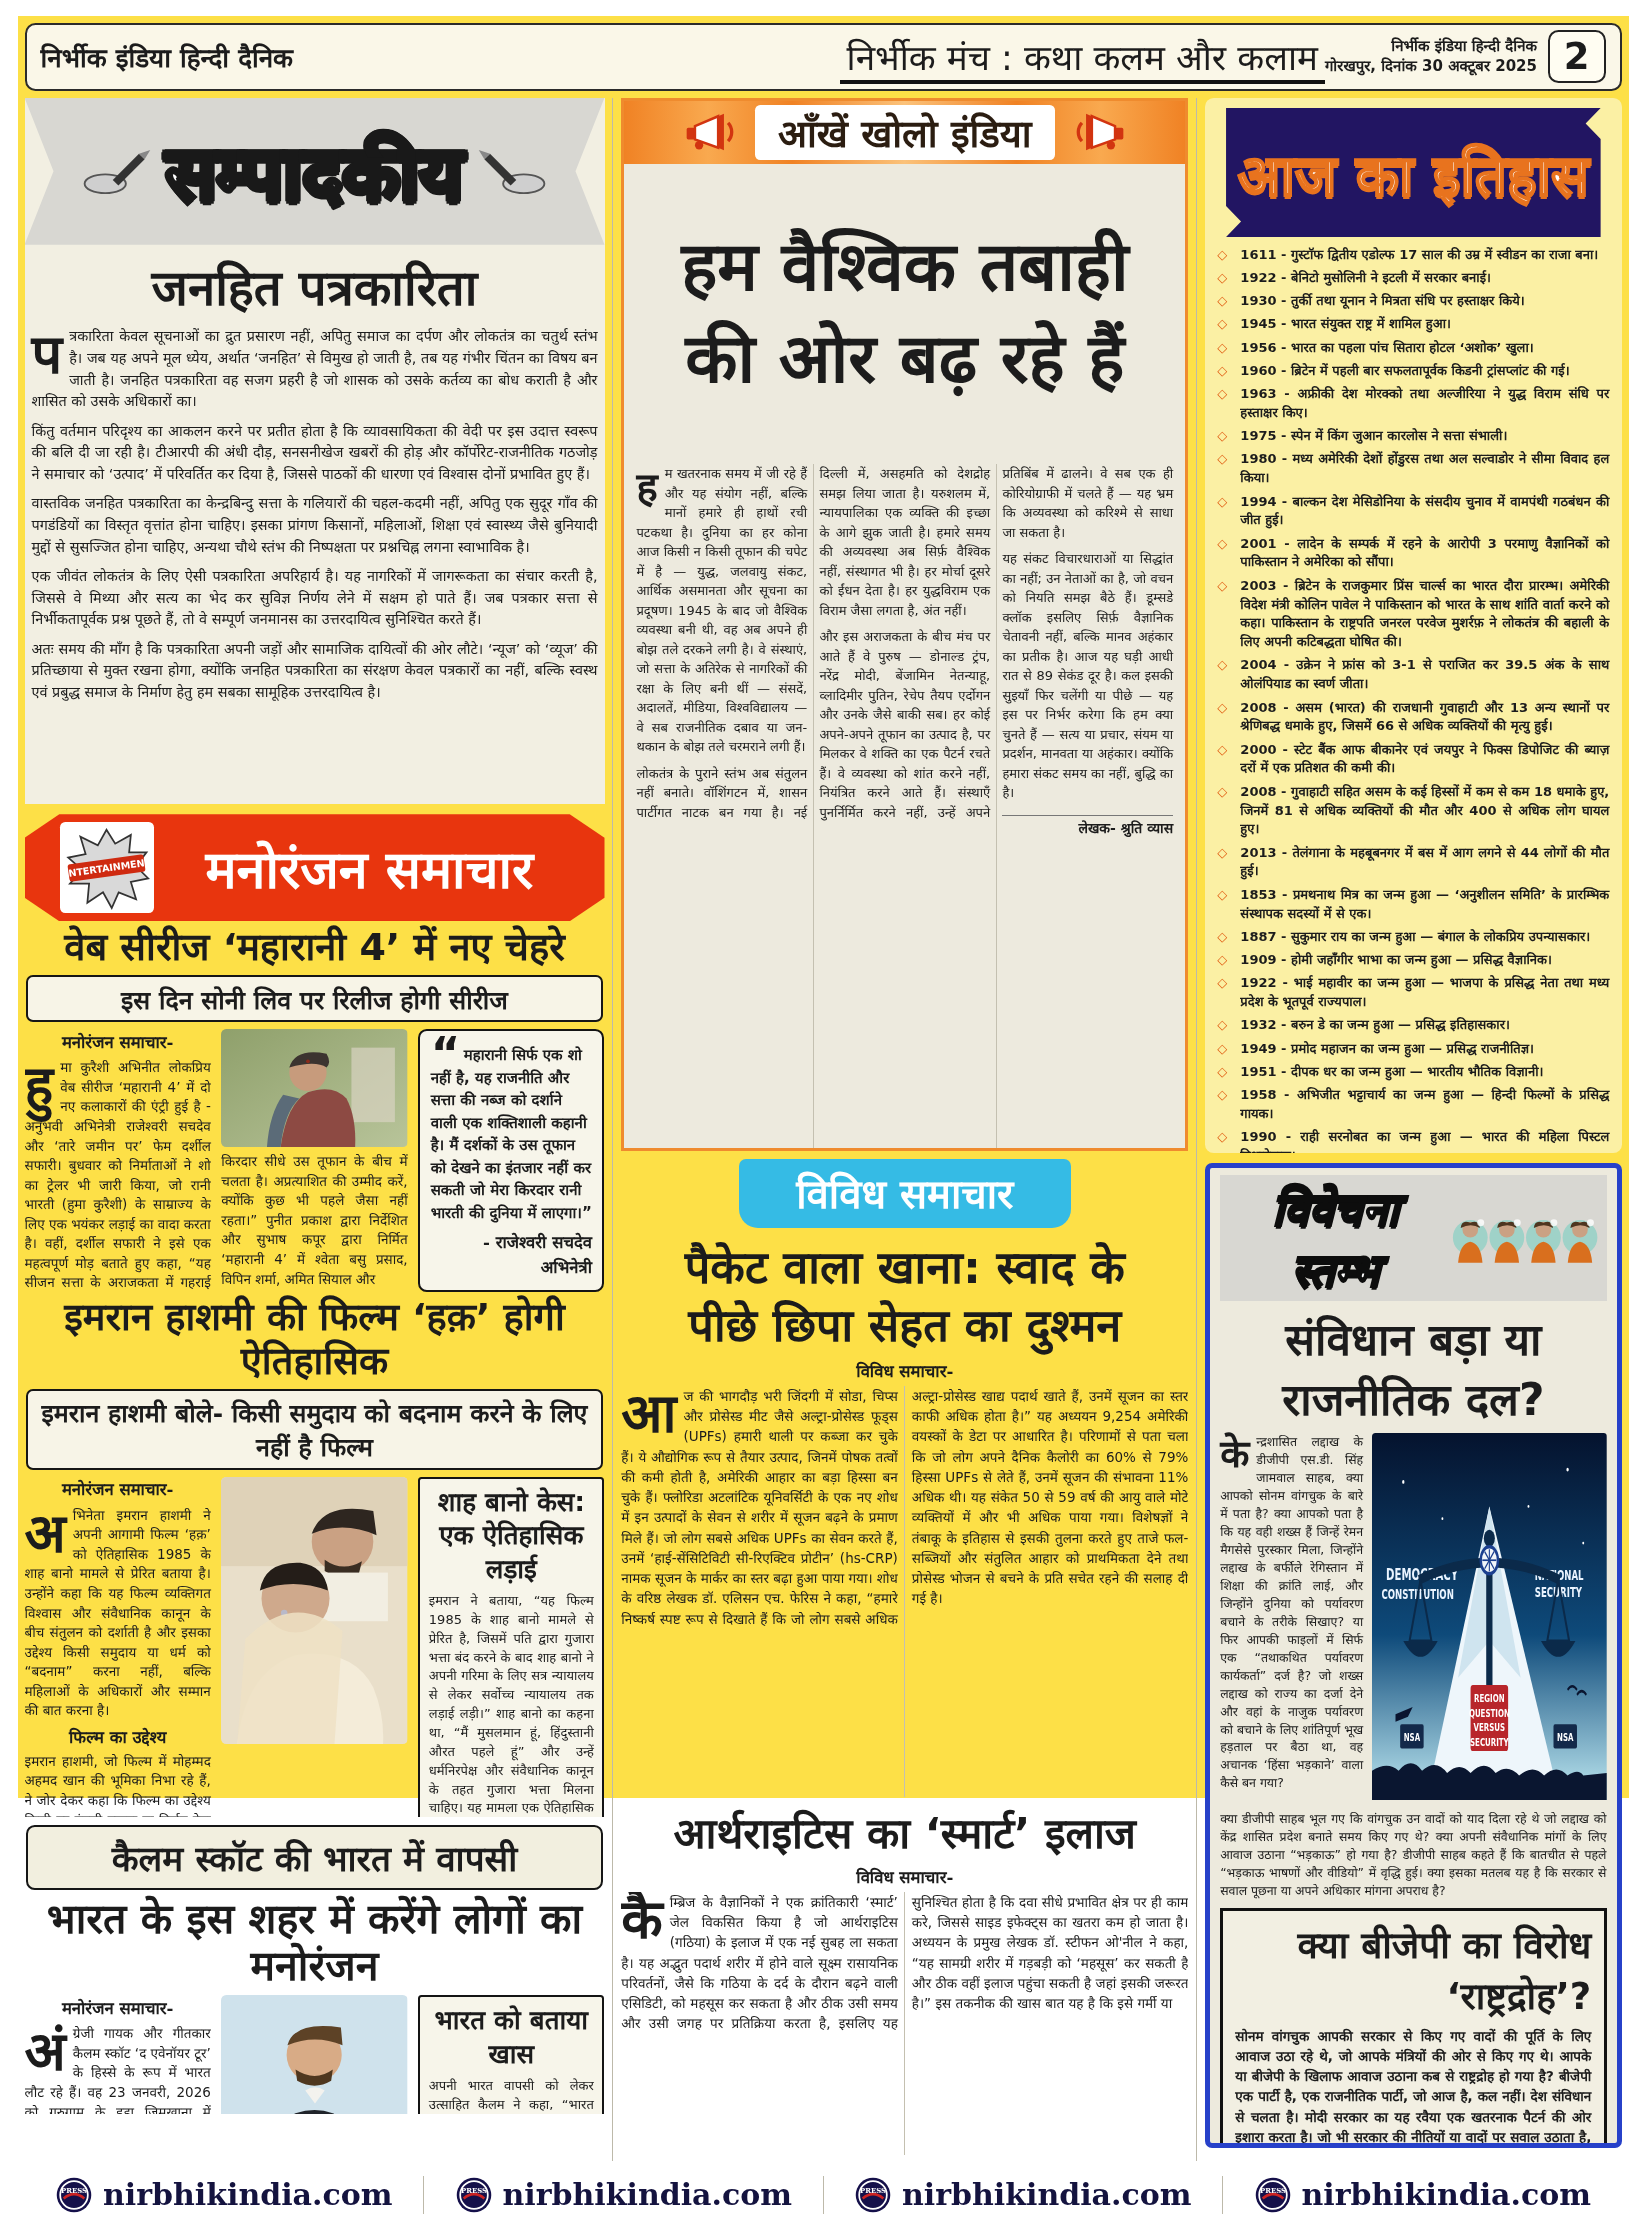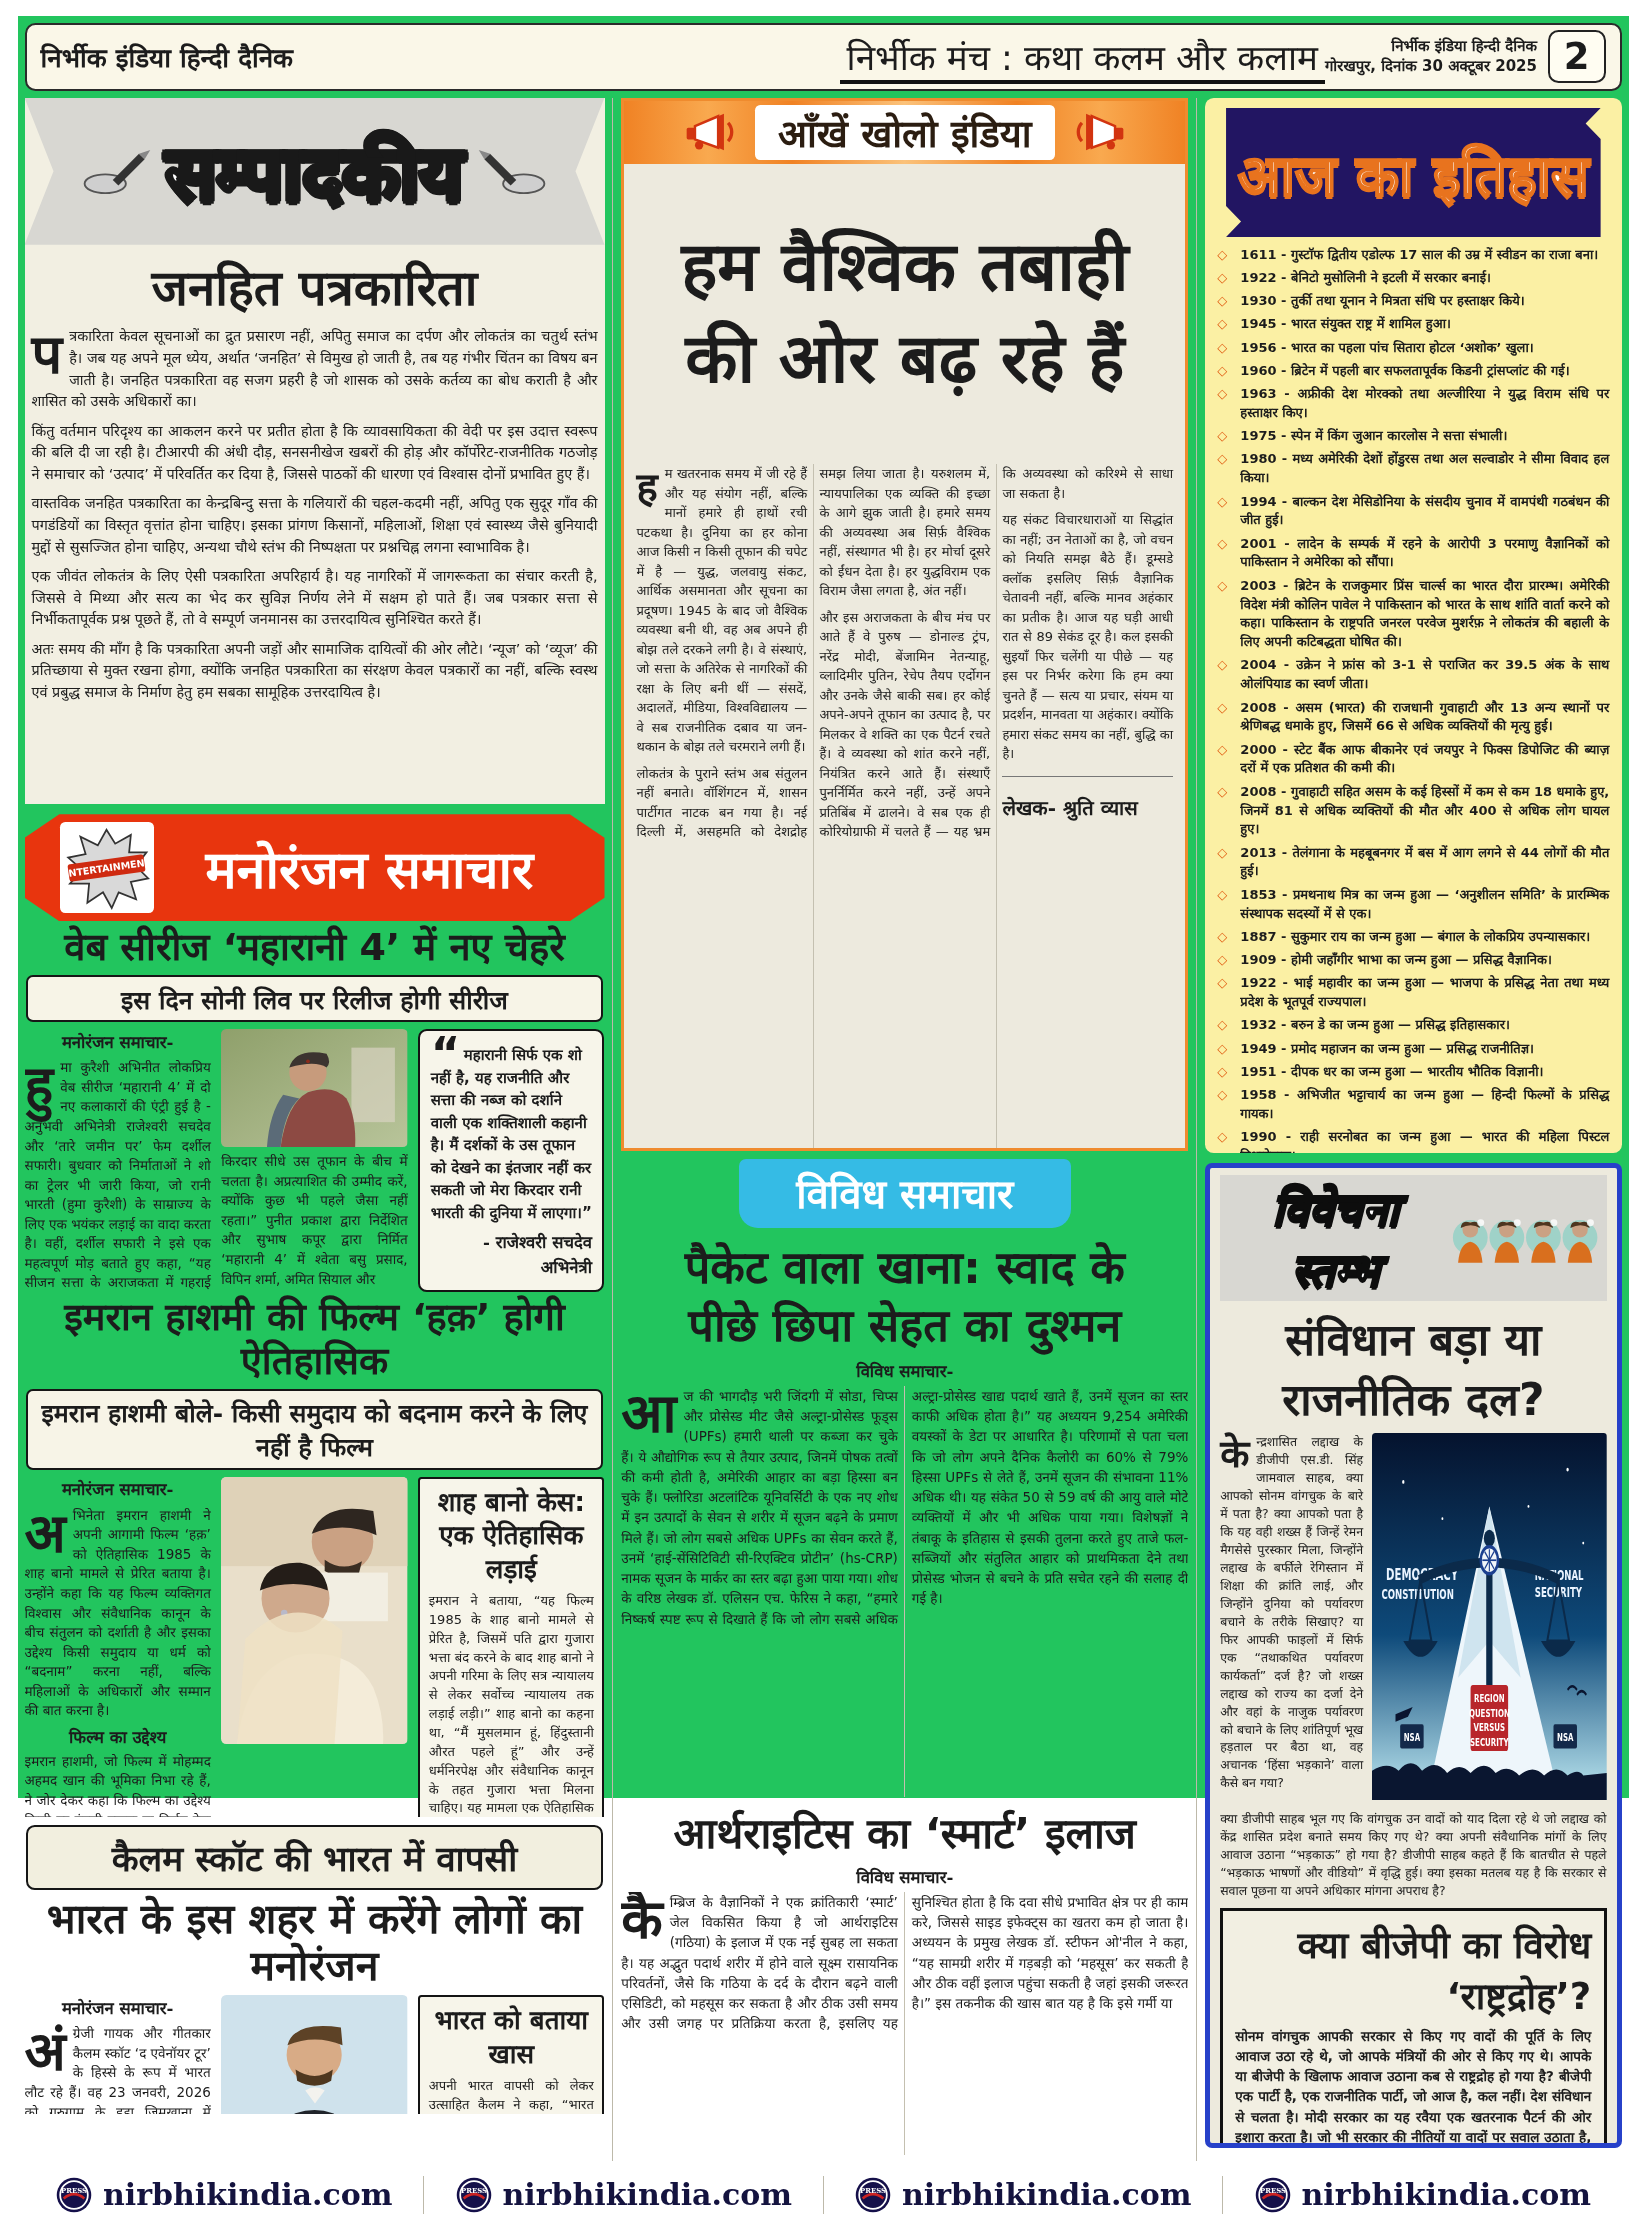--- a/index.html
+++ b/index.html
@@ -1,17 +1,17 @@
 <!DOCTYPE html>
 <html lang="hi" style="font-size:14px"><head>
 <meta charset="utf-8">
 <style>
   html,body{margin:0;padding:0;}
   body{width:1646px;height:2236px;background:#ffffff;font-family:"DejaVu Sans","Liberation Sans",sans-serif;color:#1c1c1c;overflow:hidden;}
-  .sheet{margin:15.7px 17.5px 3.5px;height:1782px;background:#22c55e;box-sizing:border-box;padding:7px 7px 3.5px;display:flex;flex-direction:column;}
+  .sheet{margin:15.7px 17.5px 3.5px;height:1782px;background:#fde047;box-sizing:border-box;padding:7px 7px 3.5px;display:flex;flex-direction:column;}
 
   
   .masthead{height:68px;border:2.6px solid #2b2b2b;border-radius:10.5px;background:#faf7e8;display:flex;align-items:center;padding:0 14px;box-sizing:border-box;flex:none;}
   .mh-left{font-size:26px;font-weight:800;white-space:nowrap;}
   .mh-center{flex:1;text-align:right;font-size:35px;font-weight:400;}
   .mh-center span{border-bottom:4.4px solid #111;padding:0 7px 1.7px;}
   .mh-right{text-align:right;font-size:15px;font-weight:700;line-height:1.3;white-space:nowrap;}
   .pagenum{width:54px;height:49px;border:2.6px solid #222;border-radius:10.5px;background:#fffdf2;display:flex;align-items:center;justify-content:center;font-size:37px;font-weight:700;margin-left:10.5px;flex:none;}
 
   
@@ -54,21 +54,21 @@
   .sec-callum{height:297px;overflow:hidden;}
   .sec-maharani{height:489px;overflow:hidden;}
 
   
   .eyes{border:3.5px solid #ef8b2e;background:#edeade;height:1053px;overflow:hidden;box-sizing:border-box;}
   .eyes-banner{height:63px;background:linear-gradient(90deg,#f08224,#f9a94f 15%,#f08224 30%,#fbc27a 50%,#f08224 70%,#f9a94f 85%,#f08224);display:flex;align-items:center;justify-content:center;gap:12.2px;}
   .eyes-banner .pill{background:#fff;border-radius:5.2px;padding:1.7px 23px;font-size:38px;font-weight:900;color:#2b1d11;}
   .eyes-headline{font-size:68px;font-weight:800;text-align:center;line-height:1.35;padding:12.2px 5.2px 8.7px;}
   .eyes-body{padding:5.2px 12.2px;column-count:3;column-gap:12.2px;column-rule:0.9px solid #c4c0b0;font-size:13px;line-height:1.5;height:769px;box-sizing:border-box;overflow:hidden;}
   .eyes-body p{margin:0 0 7px;}
-  .eyes-author{text-align:left;font-weight:800;font-size:20px;border-top:0.9px solid #777;margin-top:12.2px;padding-top:16px;}
+  .eyes-author{text-align:right;font-weight:800;font-size:14px;border-top:0.9px solid #777;margin-top:12.2px;padding-top:2px;}
 
   
   .misc{margin-top:8.7px;height:996px;overflow:hidden;}
   .misc-banner{width:332px;margin:0 auto;background:#35bbe5;color:#fff;font-size:40px;font-weight:900;text-align:center;border-radius:7px 7px 19px 19px;padding:5.2px 0 8.7px;}
   .misc-headline{font-size:45px;font-weight:800;text-align:center;line-height:1.3;margin:10.5px 0 3.5px;}
   .misc-body{column-count:2;column-gap:14px;column-rule:0.9px solid #c4c0b0;font-size:13.5px;line-height:1.5;text-align:justify;overflow:hidden;}
   .body-food{height:411px;}
   .body-arth{height:332px;}
 
   

